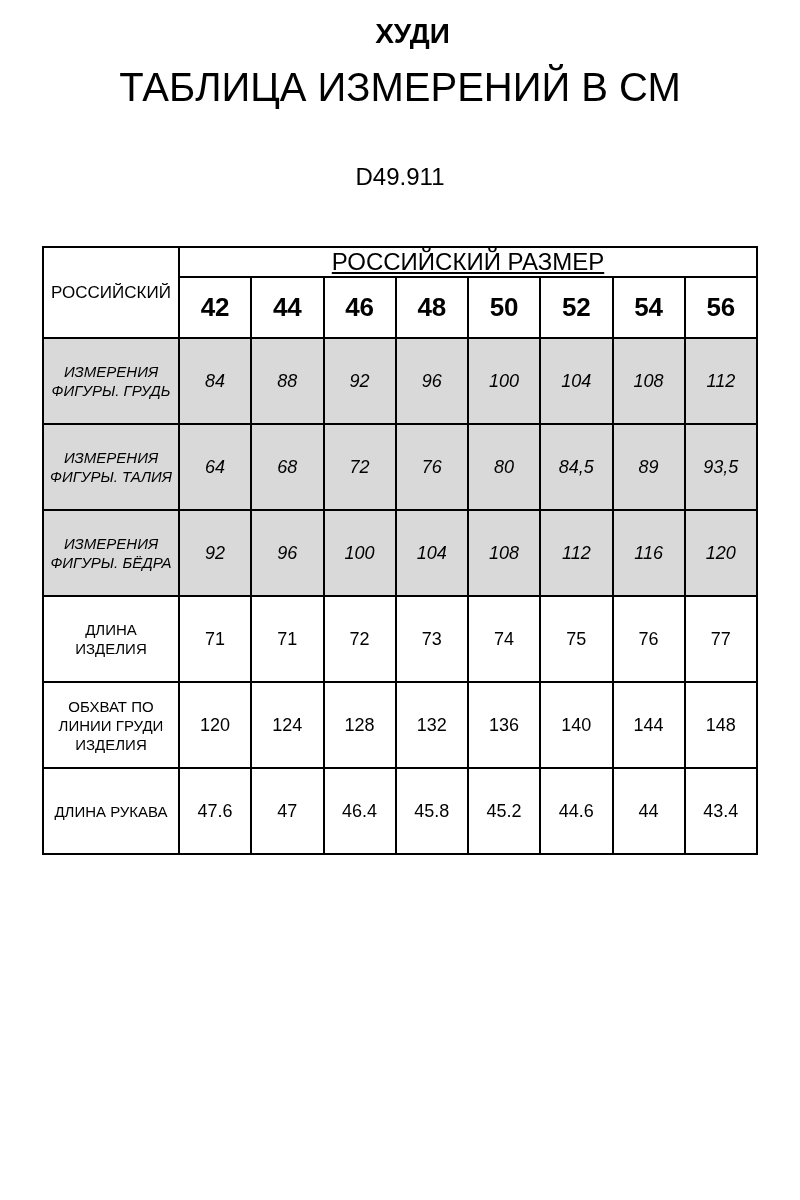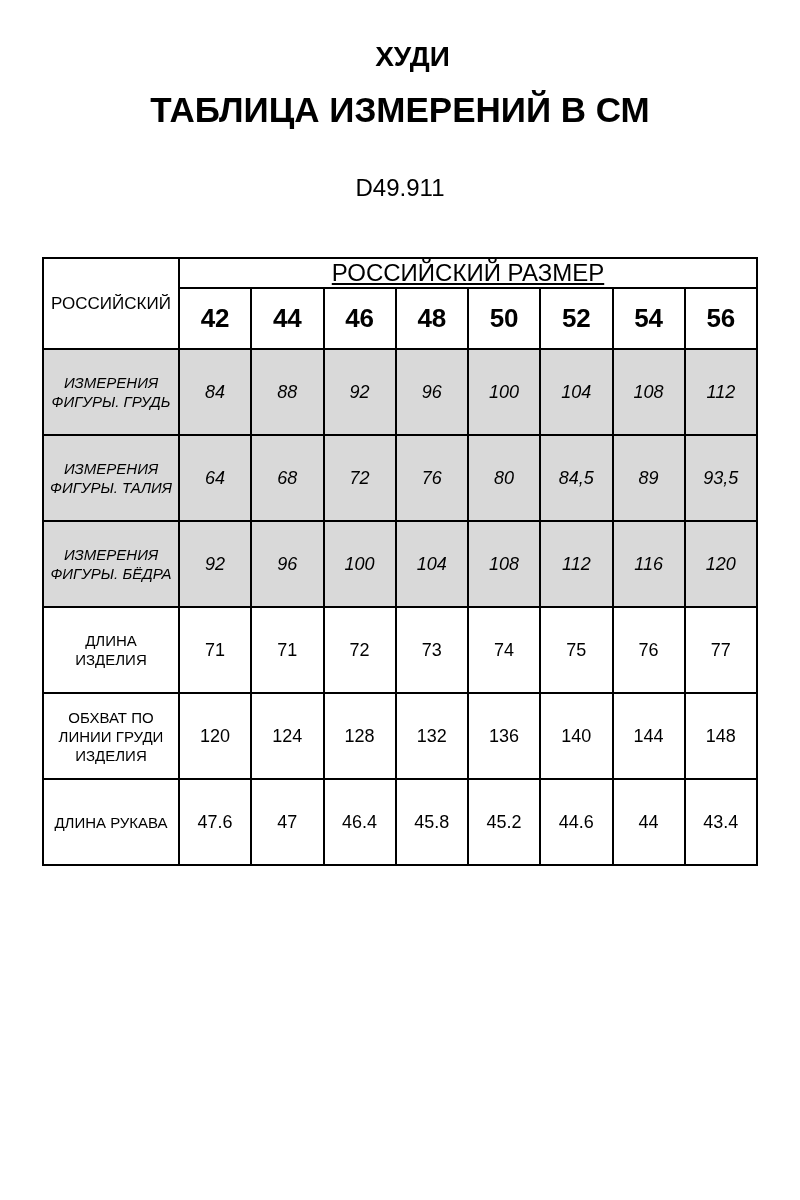--- a/index.html
+++ b/index.html
@@ -10,36 +10,36 @@
     font-family: "Liberation Sans", sans-serif;
   }
   .page {
     position: relative;
     width: 800px;
     height: 1200px;
     background: #ffffff;
     overflow: hidden;
   }
   .product-type {
-    padding-top: 41px;
+    padding-top: 18px;
     text-align: center;
     font-size: 28px;
     font-weight: 700;
     line-height: 32px;
     margin-left: 25px;
   }
   .page-title {
     margin-top: 17px;
     text-align: center;
-    font-size: 35px;
-    font-weight: 700;
+    font-size: 40px;
+    font-weight: 400;
     line-height: 40px;
   }
   .model-code {
-    margin-top: 44px;
+    margin-top: 56px;
     text-align: center;
     font-size: 24px;
     font-weight: 400;
     line-height: 28px;
   }
   .intro {
     margin-top: 36px;
     text-align: center;
     font-size: 22px;
     line-height: 29px;

